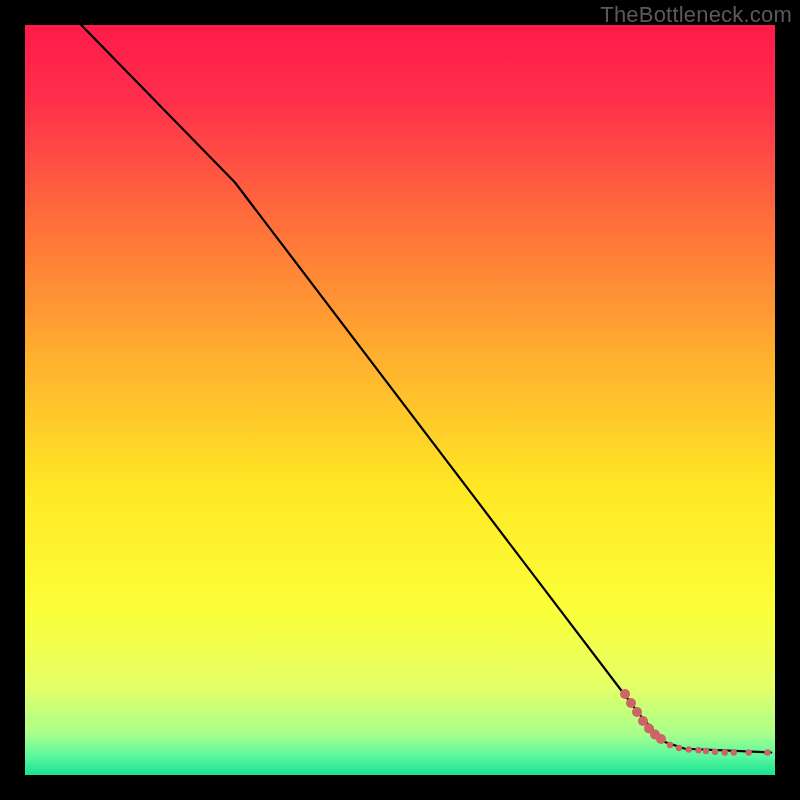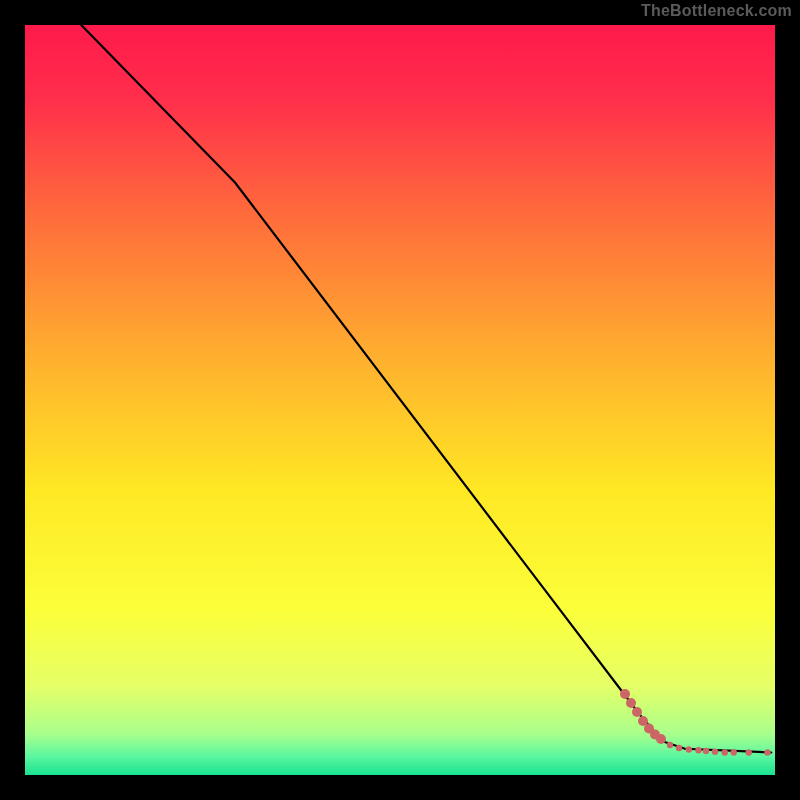--- a/index.html
+++ b/index.html
@@ -24,22 +24,22 @@
     left: 0;
     top: 0;
     width: 750px;
     height: 750px;
   }
   .watermark {
     position: absolute;
     top: 2px;
     right: 8px;
     color: #5a5a5a;
-    font-size: 16px;
-    font-weight: 700;
+    font-size: 22px;
+    font-weight: 400;
     letter-spacing: 0.2px;
   }
 </style>
 </head>
 <body>
 
 <div class="watermark">TheBottleneck.com</div>
 
 <div class="frame">
   <svg class="plot" id="plot-svg" viewBox="0 0 750 750" preserveAspectRatio="none">

